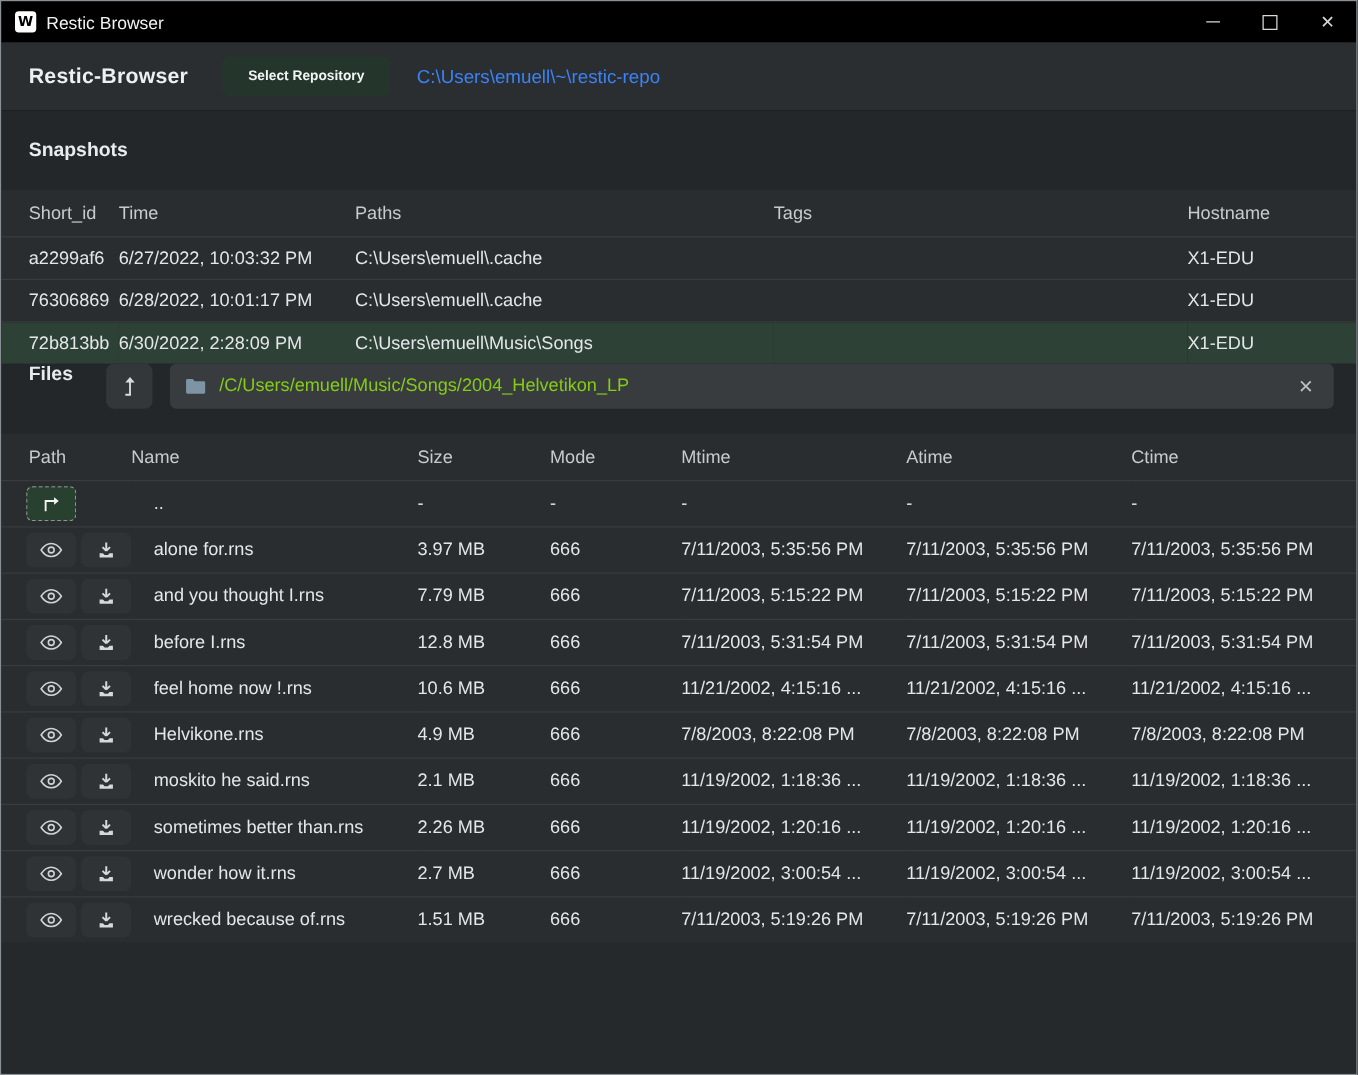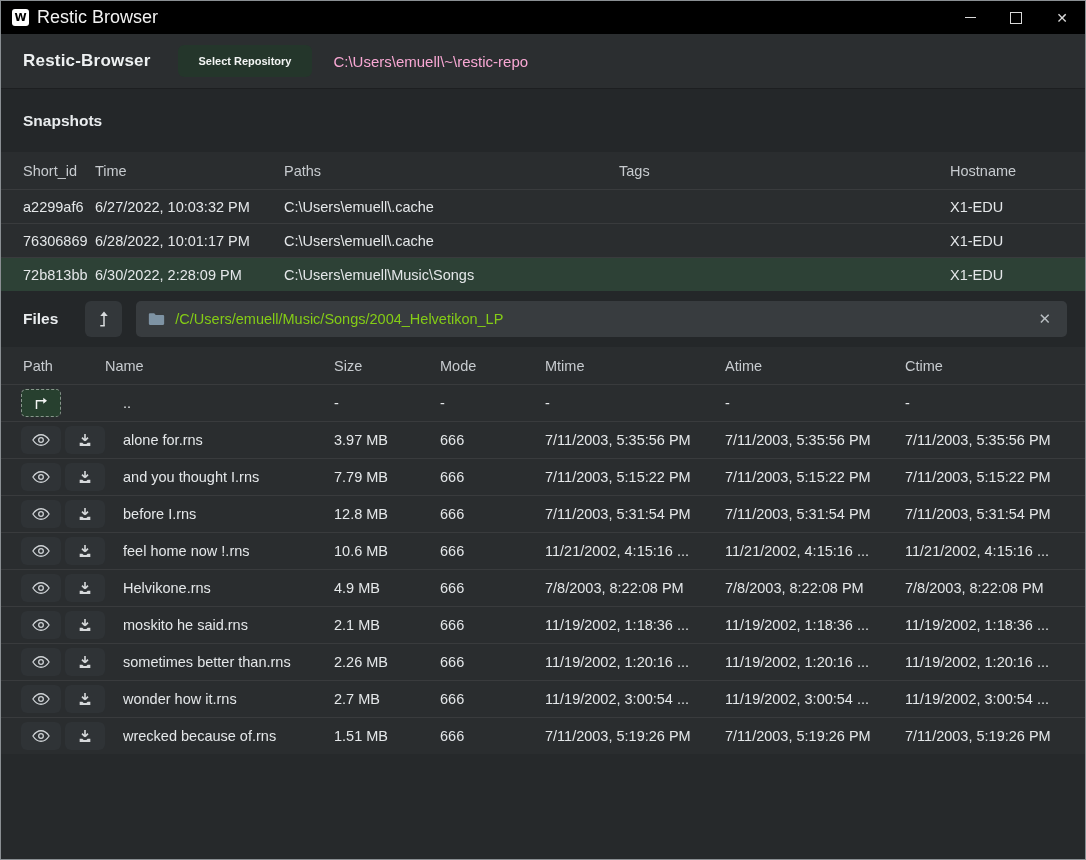--- a/index.html
+++ b/index.html
@@ -16,56 +16,56 @@
     background:#26292b;
     display:flex;flex-direction:column;overflow:hidden;
   }
   
   .titlebar{flex:0 0 33px;background:#000;display:flex;align-items:center;}
   .titlebar-icon{
     width:17px;height:17px;margin-left:11px;border-radius:3px;
     background:#fff;color:#000;font-weight:bold;font-size:11px;
     display:flex;align-items:center;justify-content:center;font-family:"DejaVu Sans",sans-serif;
   }
-  .titlebar-title{margin-left:8px;font-size:18px;color:#f2f2f2;}
+  .titlebar-title{margin-left:8px;font-size:14px;color:#f2f2f2;}
   .win-controls{margin-left:auto;display:flex;height:100%;}
   .win-btn{width:46px;height:100%;display:flex;align-items:center;justify-content:center;color:#d9d9d9;}
   .win-btn .bar{width:11px;height:1px;background:#d9d9d9;display:block;}
   .win-btn .box{width:10px;height:10px;border:1px solid #d9d9d9;display:block;}
   .win-btn.close{font-size:14px;}
   
   .appheader{
     flex:0 0 54px;background:#2b2e30;display:flex;align-items:center;
     border-bottom:1px solid #1d1f21;
   }
   .app-title{font-size:17px;font-weight:bold;color:#edf0f1;margin-left:22px;letter-spacing:.2px;}
   .select-repo-btn{
     margin-left:27px;background:#24362b;color:#f3f5f4;font-weight:bold;
     font-size:11px;padding:10px 21px;border-radius:6px;border:none;
     font-family:inherit;cursor:pointer;
   }
-  .repo-path{margin-left:21px;color:#f9a8d4;font-size:15px;}
+  .repo-path{margin-left:21px;color:#3b82f6;font-size:15px;}
   
   .section-strip{display:flex;align-items:center;padding:0 22px;background:#242729;}
   .snapshots-strip{flex:0 0 63px;}
   .section-title{font-size:15.5px;font-weight:bold;color:#e9ecee;}
   
   table{border-collapse:collapse;table-layout:fixed;width:100%;background:#2a2d2f;}
   th{
     font-weight:normal;text-align:left;color:#c7cbcf;font-size:14.5px;
     height:37px;padding:0;vertical-align:middle;
   }
   td{font-size:14.5px;color:#e4e7e9;padding:0;vertical-align:middle;overflow:hidden;white-space:nowrap;text-overflow:clip;}
   .snap-table td{height:33px;}
   .snap-table tr{border-top:1px solid rgba(255,255,255,.07);}
   .snap-table thead tr{border-top:none;}
   .snap-table tr.selected{background:#2d4136;border-radius:12px;}
   .pad-first{padding-left:22px !important;}
   
-  .files-strip{flex:0 0 56px;background:#242729;display:flex;align-items:center;padding:0 18px 0 22px;}
+  .files-strip{flex:0 0 56px;background:#242729;display:flex;align-items:flex-start;padding:0 18px 0 22px;}
   .up-root-btn{
     width:37px;height:36px;margin-left:27px;border-radius:6px;border:none;
     background:#33373a;display:flex;align-items:center;justify-content:center;cursor:pointer;flex:0 0 auto;
   }
   .path-input{
     flex:1;height:36px;margin-left:14px;background:#383c3f;border-radius:5px;
     display:flex;align-items:center;padding:0 12px;min-width:0;
   }
   .path-input .folder{display:flex;margin-right:10px;flex:0 0 auto;}
   .path-text{color:#84cc16;font-size:14.5px;flex:1;overflow:hidden;white-space:nowrap;}

